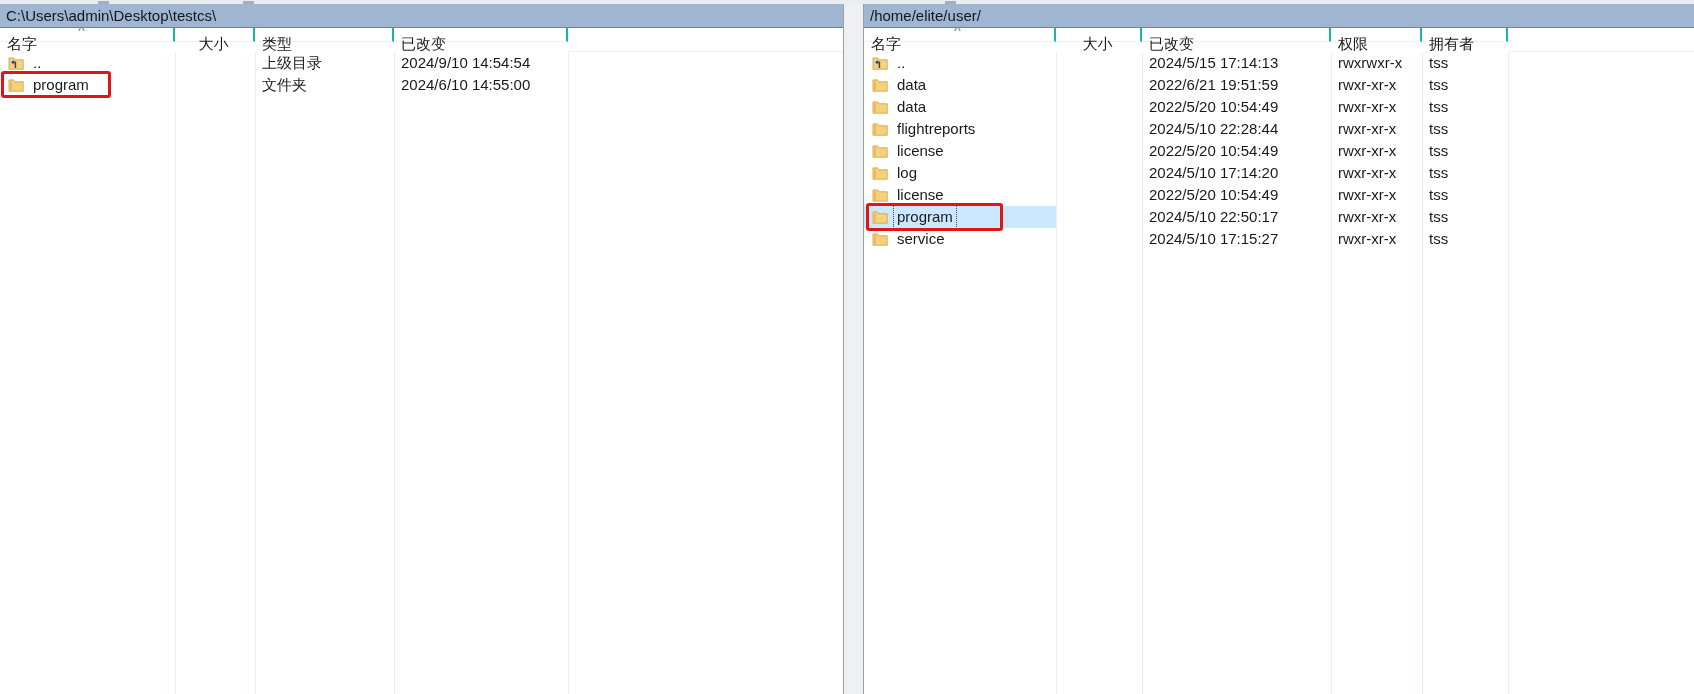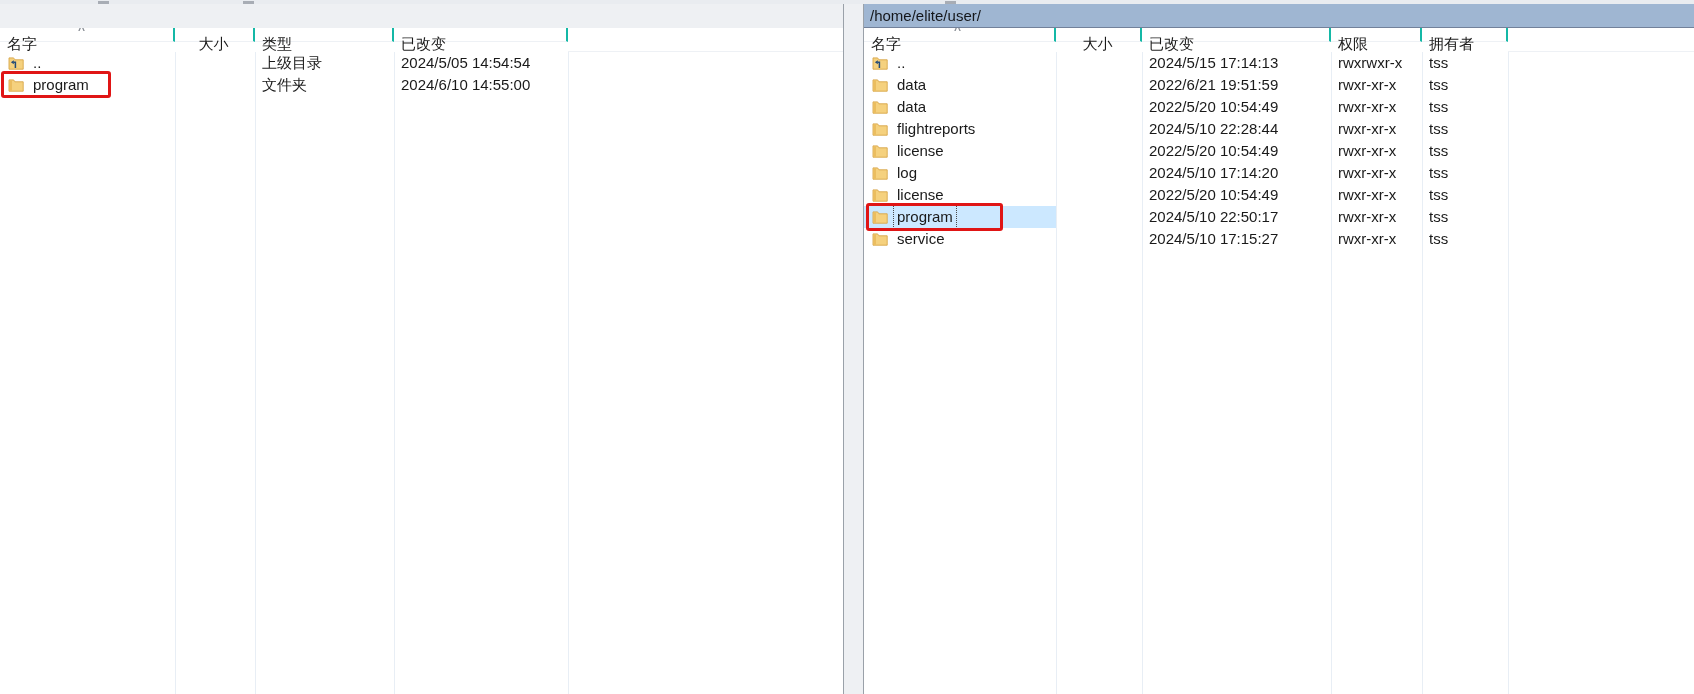--- a/index.html
+++ b/index.html
@@ -60,20 +60,23 @@
 </head>
 <body>
 
 <div class="top-strip">
   <div class="dash" style="left:98px;width:11px"></div>
   <div class="dash" style="left:243px;width:11px"></div>
   <div class="dash" style="left:945px;width:11px"></div>
 </div>
 
 <div class="panel panel-local">
+  <div class="titlebar">
+    <span>C:\Users\admin\Desktop\testcs\</span>
+  </div>
   <div class="list">
     <div class="header-row">
         <div class="hcell name"><span>名字</span><span class="sort-caret">^</span></div>
         <div class="hcell size right"><span>大小</span></div>
         <div class="hcell type"><span>类型</span></div>
         <div class="hcell changed"><span>已改变</span></div>
         <div class="hfill"></div>
       </div>
     <div class="rows">
         <div class="row">
@@ -82,21 +85,21 @@
               <svg width="16" height="13" viewBox="0 0 16 13">
                 <path d="M1 .9h4.6l1.3 1.9h8.3v9.4H1z" fill="#F5D17E" stroke="#D8A648" stroke-width="0.9"></path>
                 <path d="M7.4 11V5.2H5.6" stroke="#234B78" stroke-width="1.5" fill="none"></path>
                 <path d="M5.8 3.2L2.9 5.2l2.9 2z" fill="#234B78"></path>
               </svg>
             </span>
             <span class="name-text">..</span>
           </div>
           <div class="cell size right"></div>
           <div class="cell type">上级目录</div>
-          <div class="cell changed">2024/5/05 14:54:54</div>
+          <div class="cell changed">2024/9/10 14:54:54</div>
         </div>
         <div class="row">
           <div class="cell name">
             <span class="icon">
               <svg width="16" height="13" viewBox="0 0 16 13">
                 <path d="M1 .9h4.6l1.3 1.9h8.3v9.4H1z" fill="#F5D17E" stroke="#D8A648" stroke-width="0.9"></path>
                 <path d="M1.4 1.3h2.6v10.5H1.4z" fill="#EBBD5F"></path>
               </svg>
             </span>
             <span class="name-text">program</span>

